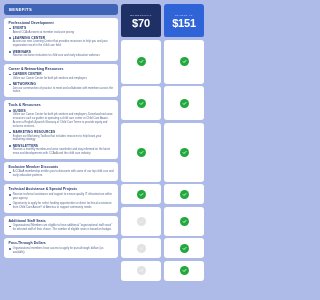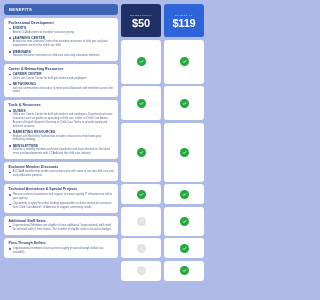--- a/index.html
+++ b/index.html
@@ -238,21 +238,21 @@
             </li>
           </ul>
         </div>
       </div>
   </div>
 
   <div class="plans">
     <div class="plan-col">
       <div class="plan-head basic">
         <span class="plan-kicker">MEMBERSHIP</span>
-        <span class="plan-price">$50</span>
+        <span class="plan-price">$70</span>
       </div>
       <div class="marks-host" style="display:flex;flex-direction:column;gap:2.5px;flex:1;">
           <div class="check-card" style="height: 44px;">
             <div class="mark yes">
               <svg width="5" height="5" viewBox="0 0 12 12">
                 <path d="M2.6 6.2 L4.8 8.4 L9.4 3.6" fill="none" stroke="#ffffff" stroke-width="2" stroke-linecap="round" stroke-linejoin="round"></path>
               </svg>
             </div>
           </div>
           <div class="check-card" style="height: 34px;">
@@ -295,21 +295,21 @@
               <svg width="5" height="5" viewBox="0 0 12 12">
                 <path d="M2.6 6.2 L4.8 8.4 L9.4 3.6" fill="none" stroke="#f6f6f7" stroke-width="2" stroke-linecap="round" stroke-linejoin="round"></path>
               </svg>
             </div>
           </div>
         </div>
     </div>
     <div class="plan-col">
       <div class="plan-head premium">
         <span class="plan-kicker">STARTS AT</span>
-        <span class="plan-price">$119</span>
+        <span class="plan-price">$151</span>
       </div>
       <div class="marks-host" style="display:flex;flex-direction:column;gap:2.5px;flex:1;">
           <div class="check-card" style="height: 44px;">
             <div class="mark yes">
               <svg width="5" height="5" viewBox="0 0 12 12">
                 <path d="M2.6 6.2 L4.8 8.4 L9.4 3.6" fill="none" stroke="#ffffff" stroke-width="2" stroke-linecap="round" stroke-linejoin="round"></path>
               </svg>
             </div>
           </div>
           <div class="check-card" style="height: 34px;">

